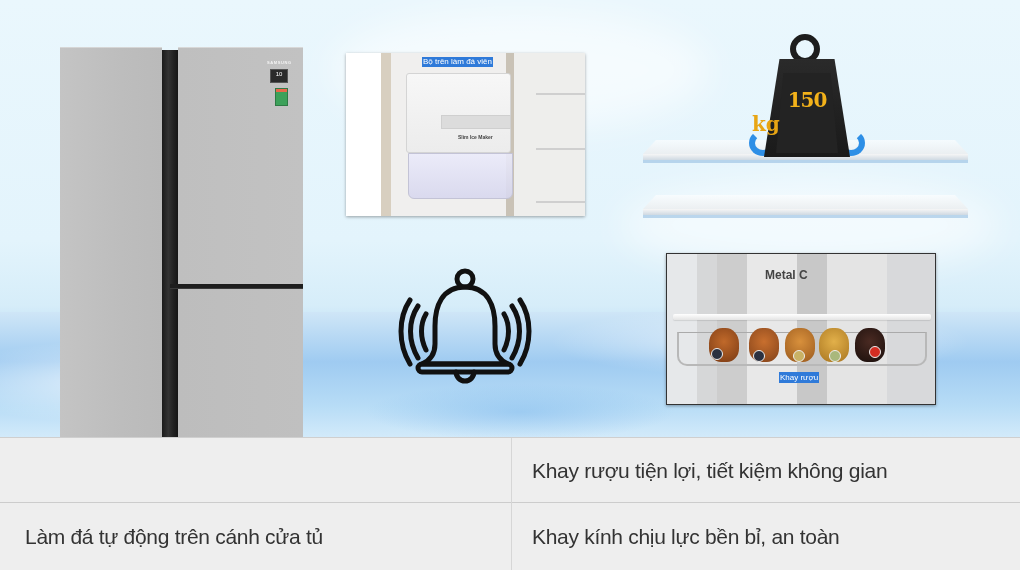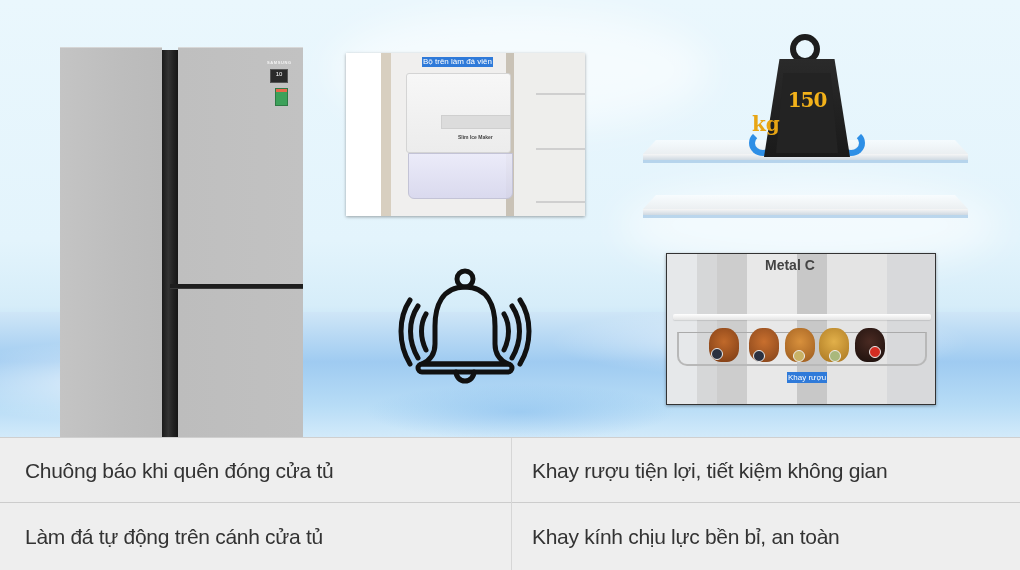--- a/index.html
+++ b/index.html
@@ -36,26 +36,26 @@
   .photo { position: absolute; box-shadow: 0 1px 3px rgba(0,0,0,0.35); overflow: hidden; }
   .ice-photo { left: 346px; top: 53px; width: 239px; height: 163px; background: linear-gradient(90deg, #ffffff 0 35px, #d8cfc0 35px 45px, #f0efee 45px 160px, #c9c2b6 160px 168px, #eeeeec 168px 239px); }
   .ice-photo .unit { position: absolute; left: 60px; top: 20px; width: 105px; height: 80px; background: linear-gradient(180deg, #f7f7f7, #ececec); border: 1px solid #d4d4d4; border-radius: 3px; }
   .ice-photo .unit-slot { position: absolute; left: 95px; top: 62px; width: 70px; height: 14px; background: #dcdcdc; border: 1px solid #cfcfcf; }
   .ice-photo .bin { position: absolute; left: 62px; top: 100px; width: 105px; height: 46px; background: linear-gradient(180deg, rgba(235,235,250,0.9), rgba(215,215,238,0.9)); border: 1px solid #c3c3d6; border-radius: 0 0 6px 6px; }
   .ice-photo .shelf { position: absolute; left: 190px; height: 2px; width: 49px; background: #cfcfcf; }
   .ice-photo .caption { position: absolute; left: 76px; top: 4px; font-size: 8px; color: #fff; background: #2f7ad9; padding: 0 1px; line-height: 10px; }
   .ice-photo .slim { position: absolute; left: 112px; top: 81px; font-size: 5px; color: #444; font-weight: bold; }
 
   .wine-photo { left: 666px; top: 253px; width: 270px; height: 152px; border: 1px solid #333; background: linear-gradient(90deg, #e6e8ea 0 30px, #d6d7d8 30px 50px, #cdcdcd 50px 80px, #e8e8e8 80px 130px, #c8c8c8 130px 160px, #e4e4e4 160px 220px, #d8d9db 220px 270px); }
-  .wine-photo .title { position: absolute; left: 98px; top: 3px; font-size: 14px; font-weight: bold; color: #444; }
+  .wine-photo .title { position: absolute; left: 98px; top: 14px; font-size: 12px; font-weight: bold; color: #444; }
   .wine-photo .glass-shelf { position: absolute; left: 6px; top: 60px; width: 258px; height: 6px; background: linear-gradient(180deg, #ffffff, #e4e4e4); border-radius: 2px; box-shadow: 0 1px 1px rgba(0,0,0,0.1); }
   .wine-photo .rack { position: absolute; left: 10px; top: 78px; width: 250px; height: 34px; border: 2px solid #b8b8b8; border-top: 1px solid #aaa; border-radius: 0 0 10px 10px; }
   .wine-photo .bottle { position: absolute; top: 74px; width: 30px; height: 34px; border-radius: 45% 45% 40% 40%; }
   .wine-photo .cap { position: absolute; width: 12px; height: 12px; border-radius: 50%; border: 1px solid #eee; }
-  .wine-photo .caption { position: absolute; left: 112px; top: 118px; font-size: 8px; color: #fff; background: #2f7ad9; padding: 0 1px; line-height: 11px; margin-left: 8px; }
+  .wine-photo .caption { position: absolute; left: 112px; top: 118px; font-size: 8px; color: #fff; background: #2f7ad9; padding: 0 1px; line-height: 11px; }
 
   
   .glass { position: absolute; height: 22px; }
   .glass .top { position: absolute; left: 0; right: 0; top: 0; height: 14px; background: linear-gradient(180deg, rgba(255,255,255,0.6), rgba(235,238,240,0.9)); clip-path: polygon(4% 0, 96% 0, 100% 100%, 0 100%); }
   .glass .edge { position: absolute; left: 0; right: 0; top: 14px; height: 6px; background: linear-gradient(180deg, #f6f6f6, #cfd9e2); }
   .glass .shadow { position: absolute; left: 0; right: 0; top: 20px; height: 3px; background: rgba(150,190,225,0.6); }
 
   
   .weight { position: absolute; left: 752px; top: 34px; width: 110px; height: 132px; }
   .weight .ring { position: absolute; left: 38px; top: 0; width: 30px; height: 30px; border: 6px solid #1d1d1d; border-radius: 50%; }
@@ -162,18 +162,17 @@
       <div class="cap" style="left:162px;top:96px;background:#a9b87c;"></div>
       <div class="bottle" style="left:188px;background:radial-gradient(circle at 50% 40%, #4a2a22, #1a0f0c);"></div>
       <div class="cap" style="left:202px;top:92px;background:#d52d22;"></div>
       <div class="caption">Khay rượu</div>
     </div>
   </div>
 
   <div class="features">
     <div class="hline"></div>
     <div class="vline"></div>
-    <div class="cell c0">Chuông báo khi quên đóng cửa tủ</div>
     <div class="cell c1">Khay rượu tiện lợi, tiết kiệm không gian</div>
     <div class="cell c2">Làm đá tự động trên cánh cửa tủ</div>
     <div class="cell c3">Khay kính chịu lực bền bỉ, an toàn</div>
   </div>
 </div>
 
 </body></html>

